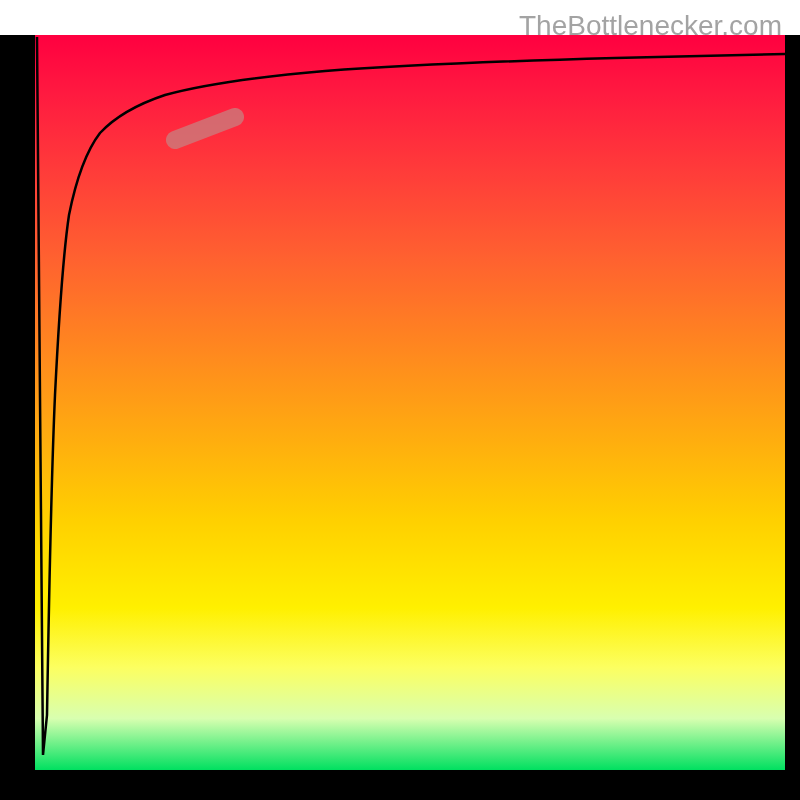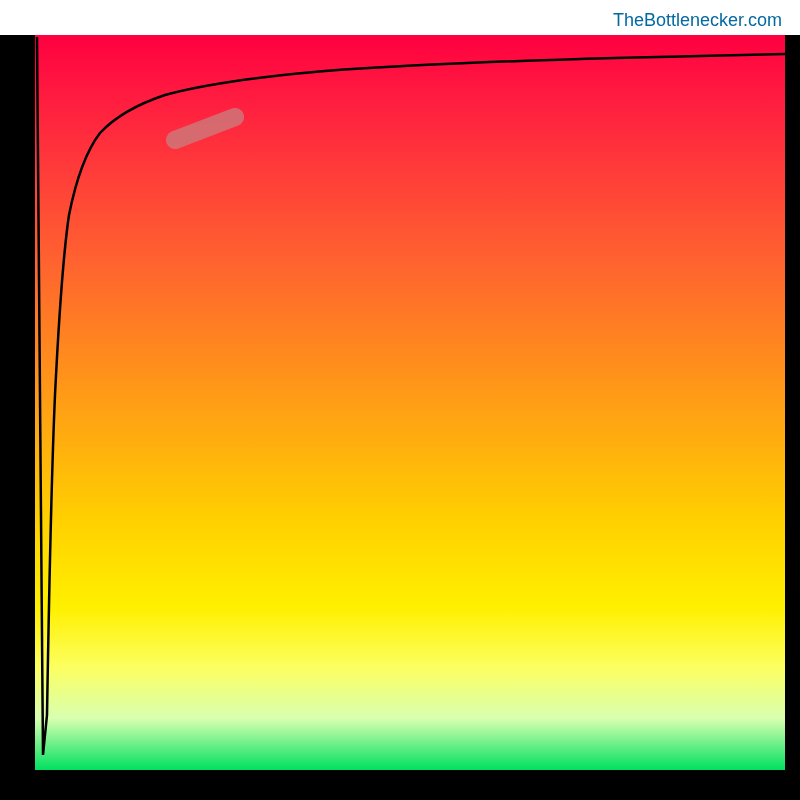--- a/index.html
+++ b/index.html
@@ -7,22 +7,22 @@
       width: 800px;
       height: 800px;
       background: #000;
       position: relative;
       font-family: Arial, sans-serif;
     }
     .watermark {
       position: absolute;
       top: 10px;
       right: 18px;
-      color: #0369a1;
-      font-size: 18px;
+      color: #a3a3a3;
+      font-size: 28px;
       font-family: Arial, sans-serif;
       z-index: 10;
     }
     .plot-area {
       position: absolute;
       top: 35px;
       left: 35px;
       width: 750px;
       height: 735px;
       background: linear-gradient(

